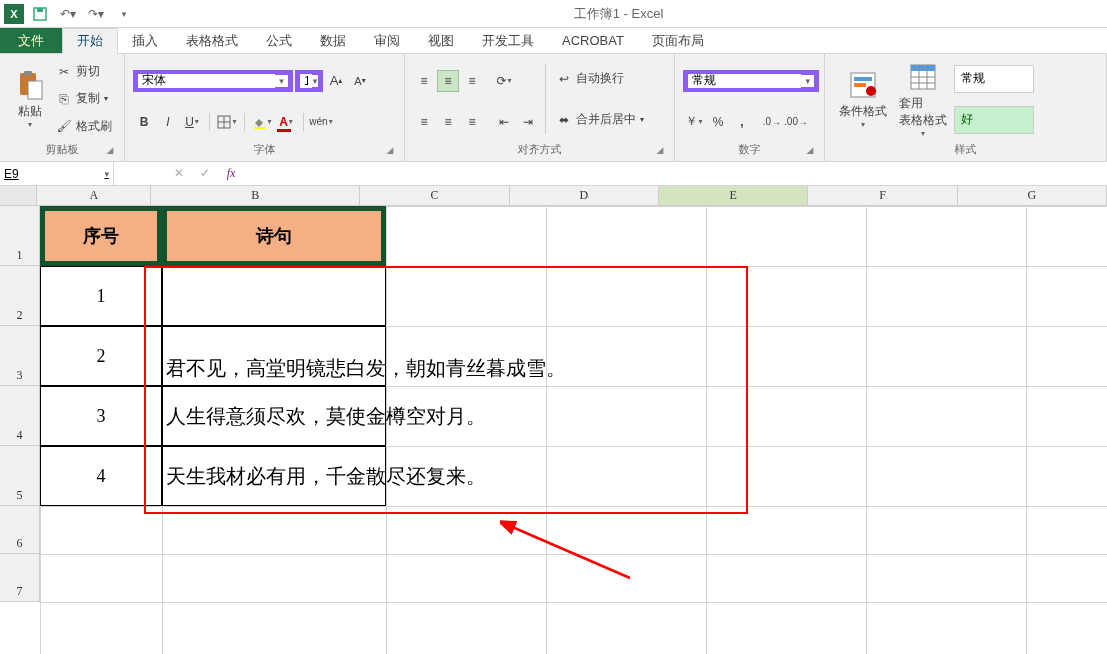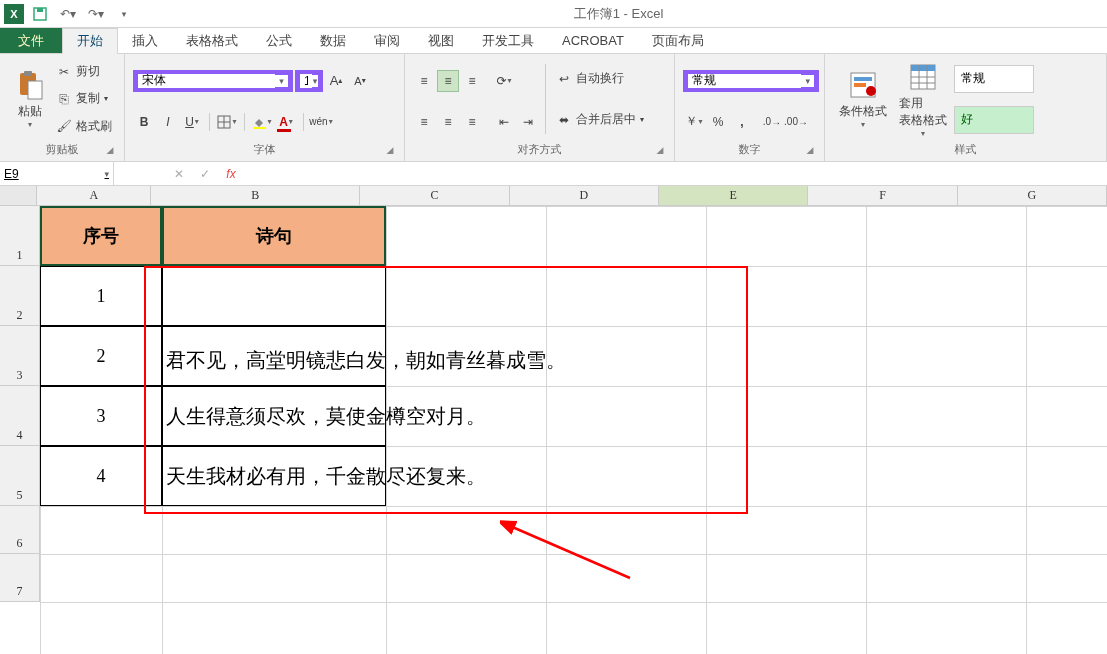--- a/index.html
+++ b/index.html
@@ -45,41 +45,41 @@
   .style-cell { width: 80px; height: 28px; border: 1px solid #ccc; background: #fff; display: flex; align-items: center; padding: 0 6px; font-size: 12px; cursor: pointer; margin: 1px; }
   .style-cell.good { background: #c6efce; color: #006100; }
   
   
   .formula-bar { height: 24px; border-bottom: 1px solid #d4d4d4; display: flex; align-items: center; background: #fff; }
   .namebox { width: 114px; border-right: 1px solid #d4d4d4; display: flex; align-items: center; height: 100%; padding: 0 4px; text-decoration: underline; }
   .namebox input { border: none; outline: none; width: 100%; font-size: 12px; }
   .namebox .arrow { font-size: 9px; color: #666; cursor: pointer; }
   .fb-btns { display: flex; padding: 0 6px; gap: 8px; color: #aaa; }
   .fb-btn { cursor: pointer; width: 18px; text-align: center; }
-  .fx { font-style: italic; color: #ef4444; }
+  .fx { font-style: italic; color: #701a75; font-family: Liberation Serif, serif; }
   .formula-input { flex: 1; border: none; outline: none; padding: 0 6px; font-size: 12px; }
   
   
   .grid-area { position: relative; background: #fff; }
   .col-headers { display: flex; height: 20px; background: #f0f0f0; border-bottom: 1px solid #ccc; }
   .corner { width: 40px; border-right: 1px solid #ccc; background: #e8e8e8; }
   .col-h { border-right: 1px solid #ccc; display: flex; align-items: center; justify-content: center; font-size: 12px; color: #333; background: #f0f0f0; cursor: pointer; font-family: "SimSun", serif; }
   .col-h.sel { background: #d5e4c0; }
   
   .grid-body { display: flex; }
   .row-headers { width: 40px; display: flex; flex-direction: column; }
   .row-h { border-right: 1px solid #ccc; border-bottom: 1px solid #ccc; display: flex; align-items: flex-end; justify-content: center; font-size: 12px; color: #333; background: #f0f0f0; cursor: pointer; font-family: "SimSun", serif; padding-bottom: 2px; }
   
   .cells { position: relative; flex: 1; }
   .gridlines { position: absolute; inset: 0; }
   .vline { position: absolute; top: 0; bottom: 0; width: 1px; background: #d4d4d4; }
   .hline { position: absolute; left: 0; right: 0; height: 1px; background: #d4d4d4; }
   
   .cell { position: absolute; font-family: "SimSun", serif; white-space: nowrap; display: flex; align-items: center; }
-  .hdr-cell { background: #f4b084; border: 2px solid #14532d; justify-content: center; font-weight: bold; font-size: 18px; }
+  .hdr-cell { background: #f4b084; border: 5px solid #14532d; justify-content: center; font-weight: bold; font-size: 18px; }
   .data-border { border: 1px solid #000; }
   .seq { justify-content: center; font-size: 18px; }
   .poem { font-size: 20px; padding-left: 4px; }
   
   .red-box { position: absolute; border: 2px solid #ff0000; pointer-events: none; }
   
   .annotation { position: absolute; color: #ff0000; font-size: 22px; font-family: "SimSun", serif; pointer-events: none; }
   .arrow-svg { position: absolute; pointer-events: none; }
   
 </style>
@@ -345,21 +345,21 @@
           <div class="hline" style="top: 300px;"></div>
           <div class="hline" style="top: 348px;"></div>
           <div class="hline" style="top: 396px;"></div>
         </div>
     <div class="cell hdr-cell" style="left: 0px; top: 0px; width: 122px; height: 60px;">序号</div>
         <div class="cell hdr-cell" style="left: 122px; top: 0px; width: 224px; height: 60px;">诗句</div>
         <div class="cell data-border seq" style="left: 0px; top: 60px; width: 122px; height: 60px;">1</div>
         <div class="cell data-border" style="left: 122px; top: 60px; width: 224px; height: 60px;"></div>
         <div class="cell data-border seq" style="left: 0px; top: 120px; width: 122px; height: 60px;">2</div>
         <div class="cell data-border" style="left: 122px; top: 120px; width: 224px; height: 60px;"></div>
-        <div class="cell poem" style="left: 122px; top: 124px; height: 60px;">君不见，高堂明镜悲白发，朝如青丝暮成雪。</div>
+        <div class="cell poem" style="left: 122px; top: 132px; height: 60px;">君不见，高堂明镜悲白发，朝如青丝暮成雪。</div>
         <div class="cell data-border seq" style="left: 0px; top: 180px; width: 122px; height: 60px;">3</div>
         <div class="cell data-border" style="left: 122px; top: 180px; width: 224px; height: 60px;"></div>
         <div class="cell poem" style="left: 122px; top: 180px; height: 60px;">人生得意须尽欢，莫使金樽空对月。</div>
         <div class="cell data-border seq" style="left: 0px; top: 240px; width: 122px; height: 60px;">4</div>
         <div class="cell data-border" style="left: 122px; top: 240px; width: 224px; height: 60px;"></div>
         <div class="cell poem" style="left: 122px; top: 240px; height: 60px;">天生我材必有用，千金散尽还复来。</div>
         <div class="red-box" style="left: 104px; top: 60px; width: 604px; height: 248px;"></div>
         <svg class="arrow-svg" width="140" height="70" style="left: 460px; top: 312px;">
           <defs>
             <marker id="ah" markerWidth="10" markerHeight="10" refX="2" refY="3" orient="auto">

